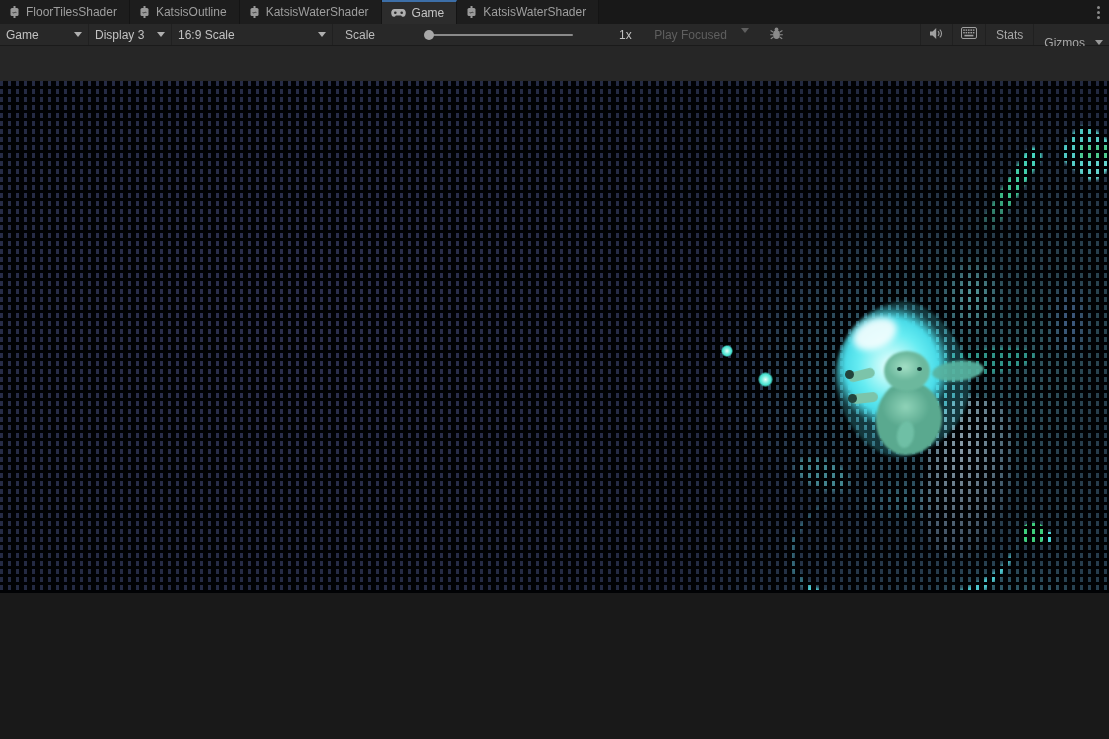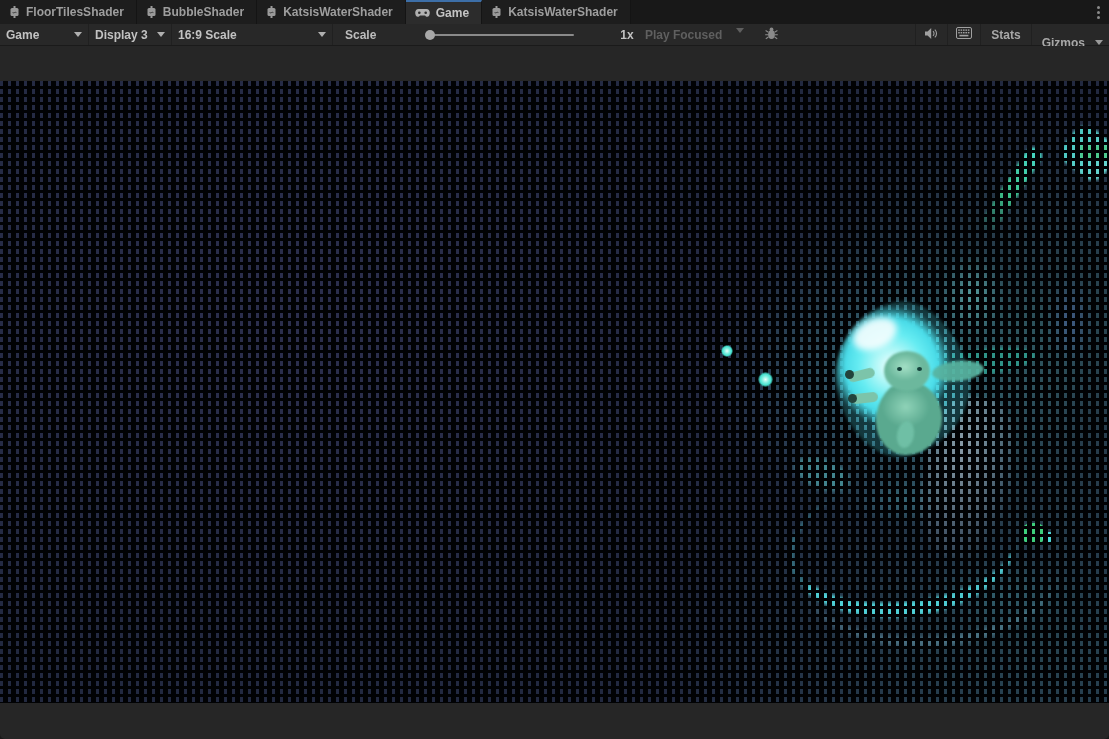--- a/index.html
+++ b/index.html
@@ -1,18 +1,18 @@
 <!DOCTYPE html>
 <html><head>
 <meta charset="utf-8">
 <style>
   * { box-sizing: border-box; margin: 0; padding: 0; }
   html,body { background:#191919; }
   body { font-family:"Liberation Sans", sans-serif; }
-  .app { position:relative; width:1109px; height:739px; overflow:hidden; background:#191919;font-weight:bold; }
+  .app { position:relative; width:1109px; height:593px; overflow:hidden; background:#191919; }
 
   
   .tabbar { display:flex; align-items:stretch; height:24px; background:#181818; }
   .tab { display:flex; align-items:center; gap:6px; padding:0 12px 0 9px; font-size:12px;
          color:#9e9e9e; background:#1d1d1d; border-right:1px solid #141414; cursor:default; }
   .tab.active { background:#2c2c2c; color:#c4c4c4; border-top:2px solid #3d6fa8; padding-top:0; }
   .tab .ticon { display:flex; align-items:center; }
   .tabbar .spacer { flex:1; }
   .kebab { display:flex; flex-direction:column; justify-content:center; align-items:center;
            gap:2px; width:22px; }
@@ -152,21 +152,21 @@
       <span>FloorTilesShader</span>
     </div>
     <div class="tab">
       <span class="ticon">
         <svg width="11" height="12" viewBox="0 0 11 12">
             <path fill="#9a9a9a" d="M4.5 0h2v2h-2zM4.5 10h2v2h-2z"></path>
             <rect x="1.5" y="2" width="8" height="8" rx="1.5" fill="#9a9a9a"></rect>
             <path d="M3.6 6.6c1.1.9 2.6-1 3.8 0" stroke="#333" stroke-width="1" fill="none"></path>
           </svg>
       </span>
-      <span>BubbleShader</span>
+      <span>KatsisOutline</span>
     </div>
     <div class="tab">
       <span class="ticon">
         <svg width="11" height="12" viewBox="0 0 11 12">
             <path fill="#9a9a9a" d="M4.5 0h2v2h-2zM4.5 10h2v2h-2z"></path>
             <rect x="1.5" y="2" width="8" height="8" rx="1.5" fill="#9a9a9a"></rect>
             <path d="M3.6 6.6c1.1.9 2.6-1 3.8 0" stroke="#333" stroke-width="1" fill="none"></path>
           </svg>
       </span>
       <span>KatsisWaterShader</span>

